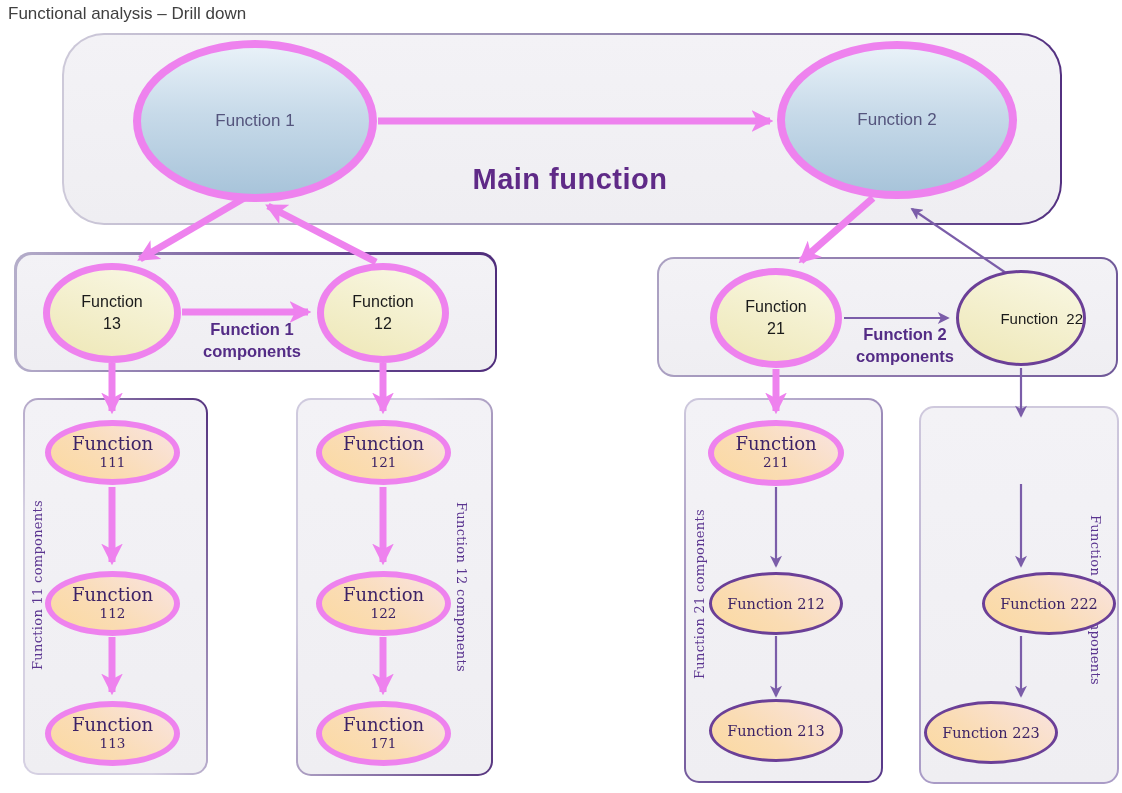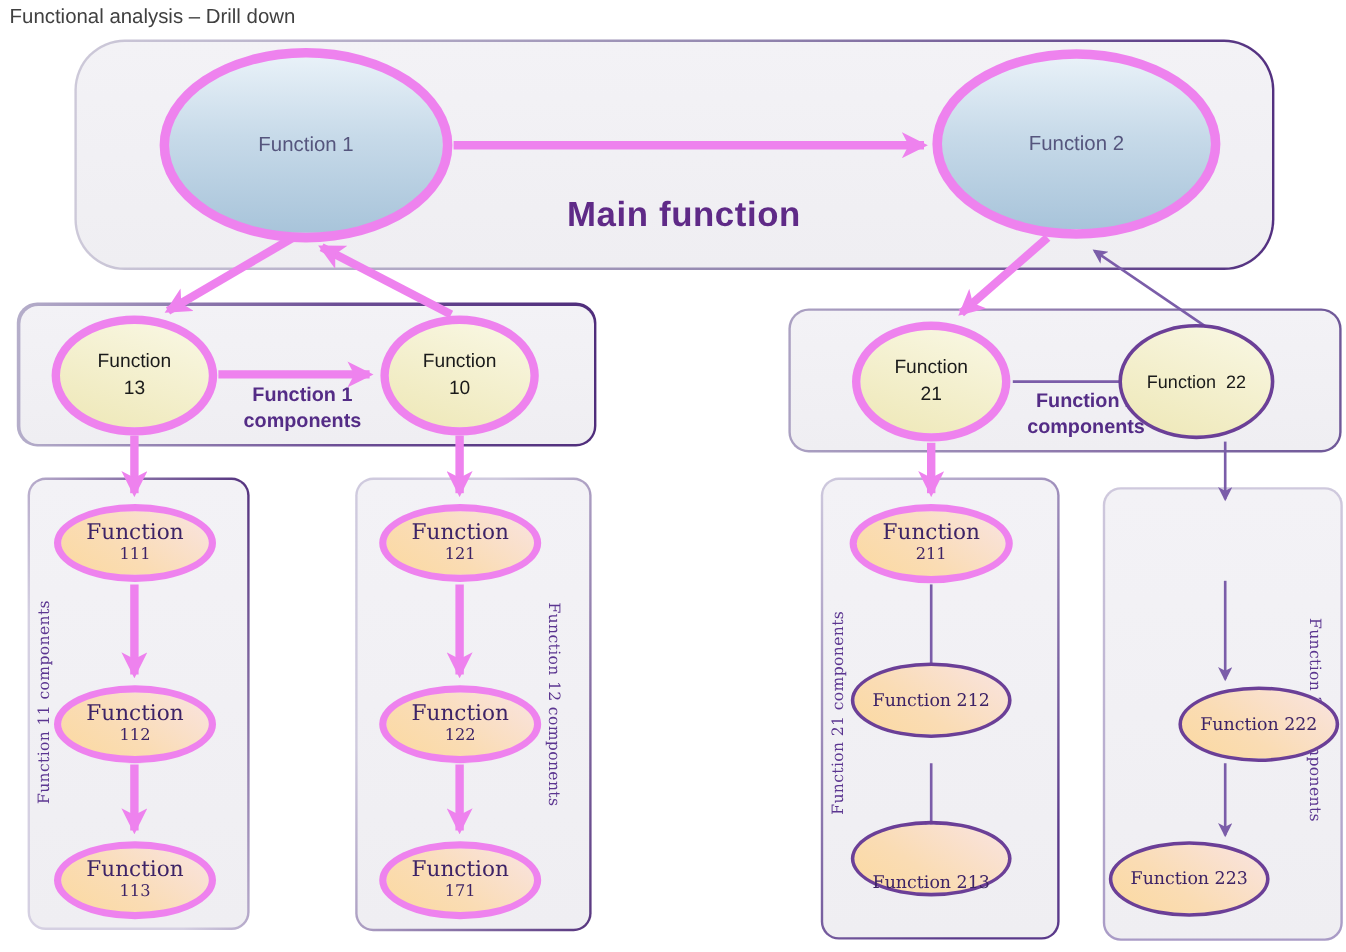--- a/index.html
+++ b/index.html
@@ -49,30 +49,30 @@
   .serif-txt .l1{font-size:18px;line-height:1.1;}
   .serif-txt .l2{font-size:13.5px;line-height:1.3;}
   .serif-one{font-family:"DejaVu Serif",serif;color:#3d2366;font-size:14.5px;}
 
   
   .n-f1  {left:133px;top:40px; width:244px;height:162px;}
   .n-f2  {left:777px;top:41px; width:240px;height:158px;}
   .n-f11 {left:43px; top:263px;width:138px;height:100px;}
   .n-f12 {left:317px;top:263px;width:132px;height:100px;}
   .n-f21 {left:710px;top:268px;width:132px;height:100px;}
-  .n-f22 {left:932px;top:270px;width:130px;height:96px;}
+  .n-f22 {left:956px;top:270px;width:130px;height:96px;align-items:flex-end;}
   .n-f111{left:45px; top:420px;width:135px;height:65px;}
   .n-f112{left:45px; top:571px;width:135px;height:65px;}
   .n-f113{left:45px; top:701px;width:135px;height:65px;}
   .n-f121{left:316px;top:420px;width:135px;height:65px;}
   .n-f122{left:316px;top:571px;width:135px;height:65px;}
   .n-f123{left:316px;top:701px;width:135px;height:65px;}
   .n-f211{left:708px;top:420px;width:136px;height:66px;}
-  .n-f212{left:709px;top:552px;width:134px;height:63px;text-align:center;}
-  .n-f213{left:709px;top:684px;width:134px;height:63px;justify-content:flex-end;}
+  .n-f212{left:709px;top:572px;width:134px;height:63px;text-align:center;}
+  .n-f213{left:709px;top:699px;width:134px;height:63px;}
   .n-f221{left:954px;top:422px;width:134px;height:62px;}
   .n-f222{left:982px;top:572px;width:134px;height:63px;}
   .n-f223{left:924px;top:701px;width:134px;height:63px;}
 
   
   .title{position:absolute;left:8px;top:4px;font-family:Liberation Sans, sans-serif;
          font-size:17px;color:#404040;z-index:3;}
   .main-label{position:absolute;left:420px;top:163px;width:300px;text-align:center;
               font-size:29px;font-weight:bold;color:#5f2a87;z-index:3;letter-spacing:0.5px;}
   .glabel{position:absolute;z-index:3;text-align:center;font-weight:bold;
@@ -170,21 +170,21 @@
   <div class="node n-f2 pinkb-8 blue-fill">
     <span class="blue-txt">Function 2</span>
   </div>
 
   <div class="node n-f11 pinkb-7 yellow-fill black-txt">
     <span>Function</span>
     <span>13</span>
   </div>
   <div class="node n-f12 pinkb-7 yellow-fill black-txt">
     <span>Function</span>
-    <span>10</span>
+    <span>12</span>
   </div>
   <div class="node n-f21 pinkb-7 yellow-fill black-txt">
     <span>Function</span>
     <span>21</span>
   </div>
   <div class="node n-f22 purpb-3 yellow-fill">
     <span class="black-txt-sm">Function  22</span>
   </div>
 
   <div class="node n-f111 pinkb-6 orange-fill serif-txt">

